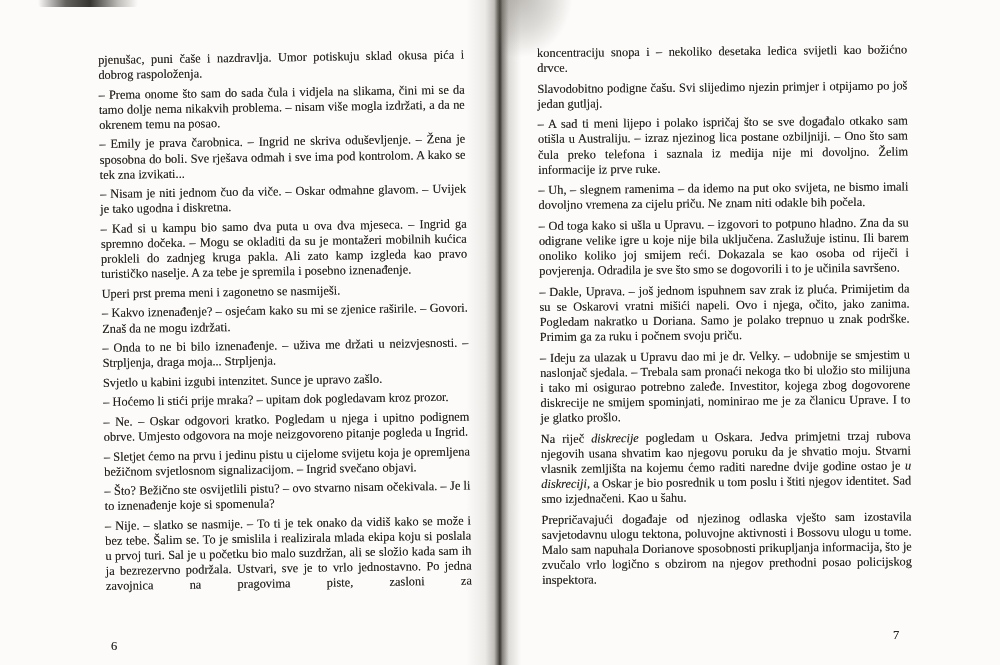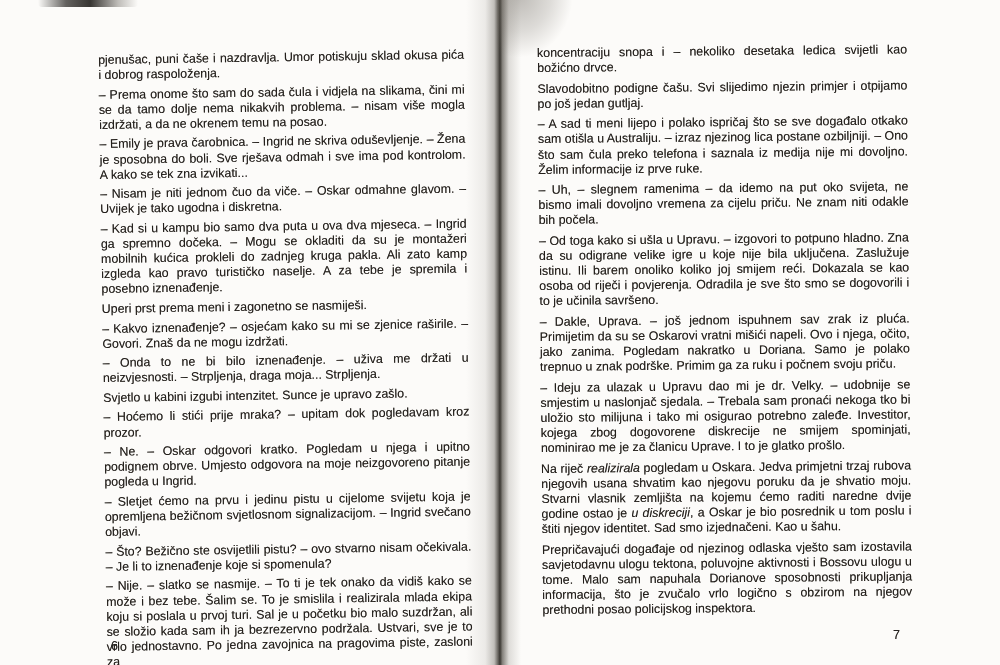--- a/index.html
+++ b/index.html
@@ -6,21 +6,21 @@
   body {
     width: 1000px; height: 665px;
     background: #fbfaf7;
     overflow: hidden;
   }
   .scan {
     position: relative;
     width: 1000px; height: 665px;
     background: #fcfbf9;
     overflow: hidden;
-    font-family: Liberation Sans, sans-serif;
+    font-family: Liberation Serif, serif;
     color: #231f1b;
   }
   
   .smudge-top-left {
     position: absolute; left: 38px; top: 0; width: 100px; height: 7px;
     background: linear-gradient(90deg,
       rgba(40,38,35,0) 0%, rgba(40,38,35,0.72) 28%,
       rgba(38,36,33,0.92) 52%, rgba(90,85,78,0.38) 80%, rgba(90,85,78,0) 100%);
     border-radius: 0 0 4px 4px;
   }
@@ -95,20 +95,20 @@
 
   <div class="page page-right">
     <div class="text-col">
         <p>koncentraciju snopa i – nekoliko desetaka ledica svijetli kao božićno drvce.</p>
         <p>Slavodobitno podigne čašu. Svi slijedimo njezin primjer i otpijamo po još jedan gutljaj.</p>
         <p>– A sad ti meni lijepo i polako ispričaj što se sve događalo otkako sam otišla u Australiju. – izraz njezinog lica postane ozbiljniji. – Ono što sam čula preko telefona i saznala iz medija nije mi dovoljno. Želim informacije iz prve ruke.</p>
         <p>– Uh, – slegnem ramenima – da idemo na put oko svijeta, ne bismo imali dovoljno vremena za cijelu priču. Ne znam niti odakle bih počela.</p>
         <p>– Od toga kako si ušla u Upravu. – izgovori to potpuno hladno. Zna da su odigrane velike igre u koje nije bila uključena. Zaslužuje istinu. Ili barem onoliko koliko joj smijem reći. Dokazala se kao osoba od riječi i povjerenja. Odradila je sve što smo se dogovorili i to je učinila savršeno.</p>
         <p>– Dakle, Uprava. – još jednom ispuhnem sav zrak iz pluća. Primijetim da su se Oskarovi vratni mišići napeli. Ovo i njega, očito, jako zanima. Pogledam nakratko u Doriana. Samo je polako trepnuo u znak podrške. Primim ga za ruku i počnem svoju priču.</p>
         <p>– Ideju za ulazak u Upravu dao mi je dr. Velky. – udobnije se smjestim u naslonjač sjedala. – Trebala sam pronaći nekoga tko bi uložio sto milijuna i tako mi osigurao potrebno zaleđe. Investitor, kojega zbog dogovorene diskrecije ne smijem spominjati, nominirao me je za članicu Uprave. I to je glatko prošlo.</p>
-        <p>Na riječ <em>realizirala</em> pogledam u Oskara. Jedva primjetni trzaj rubova njegovih usana shvatim kao njegovu poruku da je shvatio moju. Stvarni vlasnik zemljišta na kojemu ćemo raditi naredne dvije godine ostao je <em>u diskreciji</em>, a Oskar je bio posrednik u tom poslu i štiti njegov identitet. Sad smo izjednačeni. Kao u šahu.</p>
+        <p>Na riječ <em>diskrecije</em> pogledam u Oskara. Jedva primjetni trzaj rubova njegovih usana shvatim kao njegovu poruku da je shvatio moju. Stvarni vlasnik zemljišta na kojemu ćemo raditi naredne dvije godine ostao je <em>u diskreciji</em>, a Oskar je bio posrednik u tom poslu i štiti njegov identitet. Sad smo izjednačeni. Kao u šahu.</p>
         <p>Prepričavajući događaje od njezinog odlaska vješto sam izostavila savjetodavnu ulogu tektona, poluvojne aktivnosti i Bossovu ulogu u tome. Malo sam napuhala Dorianove sposobnosti prikupljanja informacija, što je zvučalo vrlo logično s obzirom na njegov prethodni posao policijskog inspektora.</p>
       </div>
   </div>
 
   <div class="pagenum pagenum-left">6</div>
   <div class="pagenum pagenum-right">7</div>
 </div>
 
 </body></html>

